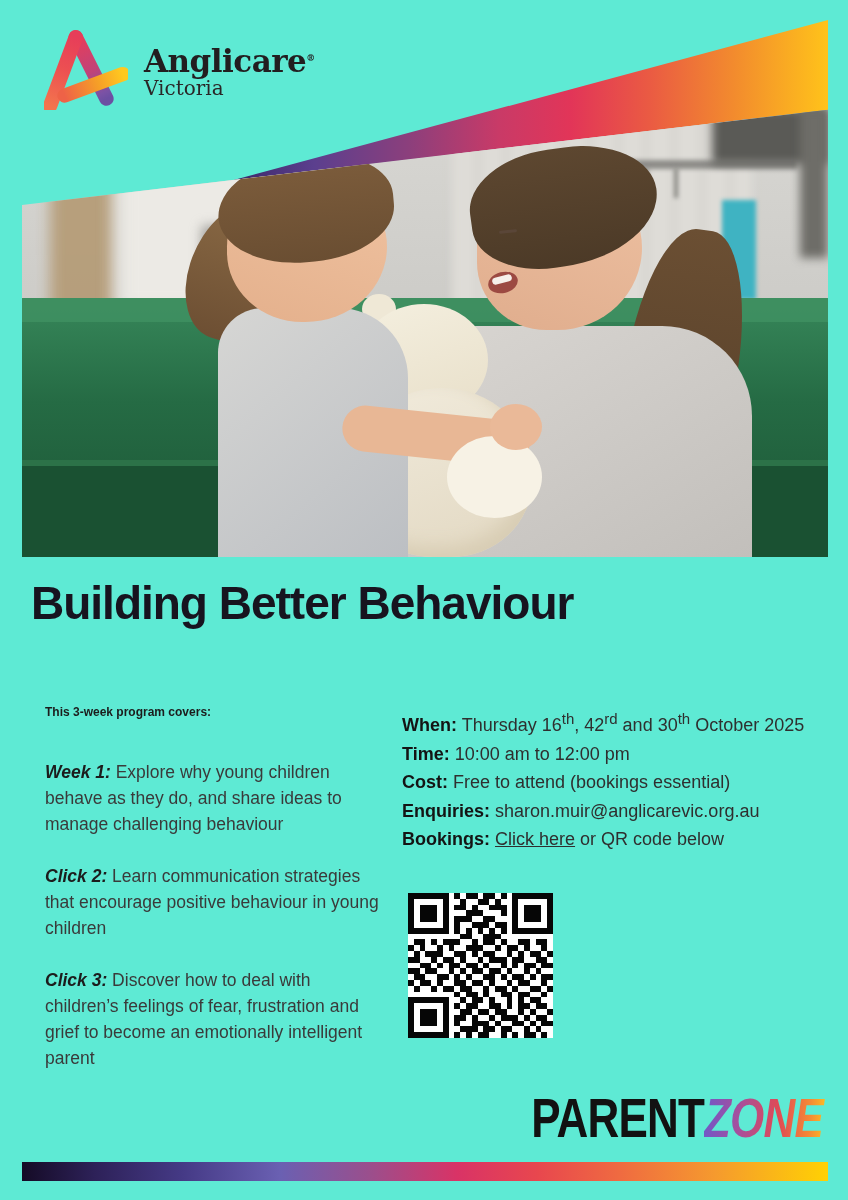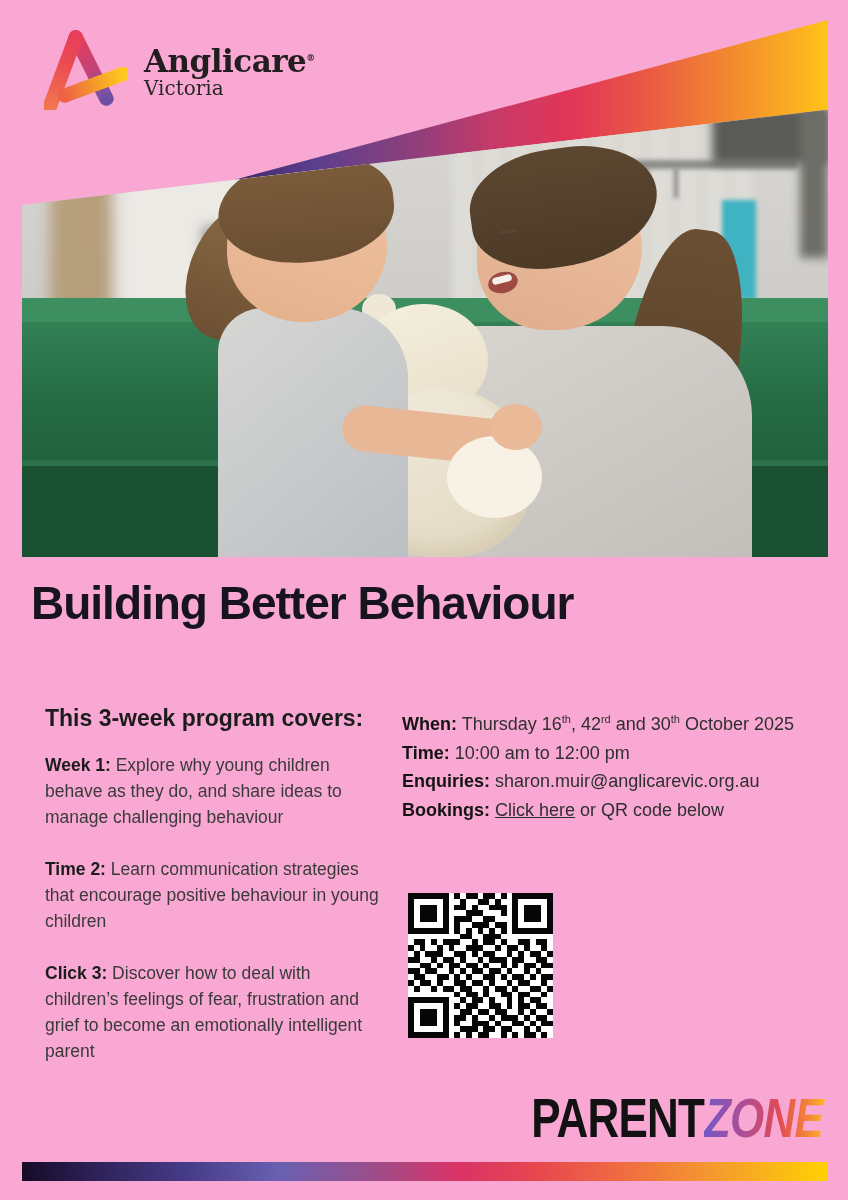--- a/index.html
+++ b/index.html
@@ -1,18 +1,18 @@
 <!DOCTYPE html>
 <html><head>
 <meta charset="utf-8">
 <style>
   * { margin:0; padding:0; box-sizing:border-box; }
   html,body { background:#ffffff; }
   #poster {
-    position:relative; width:848px; height:1200px; background:#f9a8d4;
+    position:relative; width:848px; height:1200px; background:#5eead4;
     overflow:hidden; font-family:"Liberation Sans", sans-serif;
   }
   
   .logo { position:absolute; left:44px; top:30px; display:flex; align-items:flex-start; }
   .logo-mark { width:84px; height:80px; }
   .logo-text { margin-left:16px; margin-top:16px; font-family:"DejaVu Serif", serif; color:#221e20; line-height:1.02; }
   .logo-title { font-size:31px; font-weight:bold; letter-spacing:-0.5px; }
   .logo-reg { font-size:9px; vertical-align:super; }
   .logo-sub { font-size:20px; font-weight:normal; letter-spacing:0px; color:#2a2627; }
   
@@ -74,27 +74,27 @@
   .ph-girl-hair { left:196px; top:48px; width:176px; height:106px; transform:rotate(-5deg);
                border-radius:55% 45% 50% 50%; background:linear-gradient(180deg,#7d5d3c,#6a4e32); }
   .ph-girl-arm  { left:320px; top:305px; width:188px; height:46px; border-radius:24px;
                background:#e8b795; transform:rotate(6deg); }
   .ph-girl-hand { left:468px; top:296px; width:52px; height:46px; border-radius:50%; background:#eab998; }
   
   .title { position:absolute; left:31px; top:576px; font-size:46px; font-weight:800; letter-spacing:-1px; color:#17141f; }
   .subtitle { position:absolute; left:33px; top:640px; font-size:21.5px; font-weight:700; color:#665cb0; }
   
   .left-col { position:absolute; left:45px; top:705px; width:334px; color:#3a3a3a; }
-  .col-heading { font-size:23px; font-weight:700; color:#1c1c1c; margin-bottom:20px; }
+  .col-heading { font-size:12px; font-weight:700; color:#1c1c1c; margin-bottom:40px; }
   .week { font-size:17.5px; line-height:26px; margin-bottom:26px; }
-  .week b { color:#1c1c1c; }
+  .week b { color:#1c1c1c;font-style:italic; }
   .right-col { position:absolute; left:402px; top:705px; width:440px; color:#2f2f2f; }
   .detail-line { font-size:18px; line-height:28.5px; white-space:nowrap; }
   .detail-line b { color:#141414;text-align:right; }
-  .detail-line sup { font-size:11px; }
+  .detail-line sup { font-size:15px; }
   .link { text-decoration:underline; color:#2f2f2f; cursor:pointer; }
   
   .qr { position:absolute; left:408px; top:893px; width:145px; height:145px;
         display:grid; grid-template-columns:repeat(25,1fr); grid-template-rows:repeat(25,1fr); background:#fff; }
   .qr-cell { background:transparent; }
   .qr-cell.on { background:#060606; }
   
   .wordmark { position:absolute; right:20px; top:1086px; display:flex; font-size:55px; font-weight:800;
         letter-spacing:-1px; transform:scaleX(0.8); transform-origin:right; white-space:nowrap; }
   .wm-black { color:#121212; }
@@ -174,29 +174,30 @@
     <div class="ph-girl-arm"></div>
     <div class="ph-teddy-paw"></div>
     <div class="ph-girl-hand"></div>
   </div>
 
   <h1 class="title">Building Better Behaviour</h1>
 
   <div class="left-col">
     <div class="col-heading">This 3-week program covers:</div>
     <p class="week"><b>Week 1:</b><span> Explore why young children behave as they do, and share ideas to manage challenging behaviour</span></p>
-    <p class="week"><b>Time 2:</b><span> Learn communication strategies that encourage positive behaviour in young children</span></p>
+    <p class="week"><b>Click 2:</b><span> Learn communication strategies that encourage positive behaviour in young children</span></p>
     <p class="week"><b>Click 3:</b><span> Discover how to deal with children’s feelings of fear, frustration and grief to become an emotionally intelligent parent</span></p>
   </div>
 
   <div class="right-col">
     <div class="detail-line">
       <b>When:</b><span> Thursday 16</span><sup>th</sup><span>, 42</span><sup>rd</sup><span> and 30</span><sup>th</sup><span> October 2025</span>
     </div>
     <div class="detail-line"><b>Time:</b><span> 10:00 am to 12:00 pm</span></div>
+    <div class="detail-line"><b>Cost:</b><span> Free to attend (bookings essential)</span></div>
     <div class="detail-line"><b>Enquiries:</b><span> sharon.muir@anglicarevic.org.au</span></div>
     <div class="detail-line"><b>Bookings:</b> <span class="link">Click here</span><span> or QR code below</span></div>
   </div>
 
   <div class="qr">
       <div class="qr-cell on"></div>
       <div class="qr-cell on"></div>
       <div class="qr-cell on"></div>
       <div class="qr-cell on"></div>
       <div class="qr-cell on"></div>

